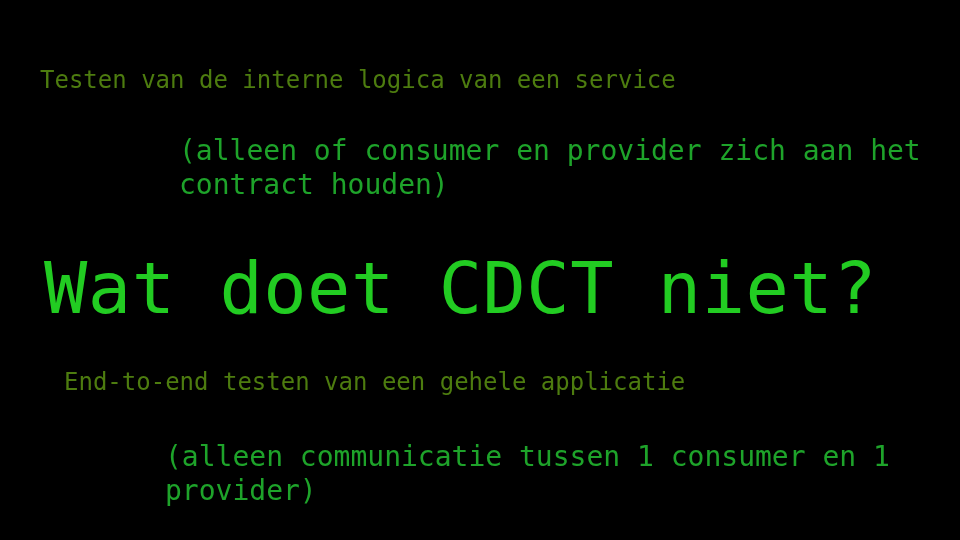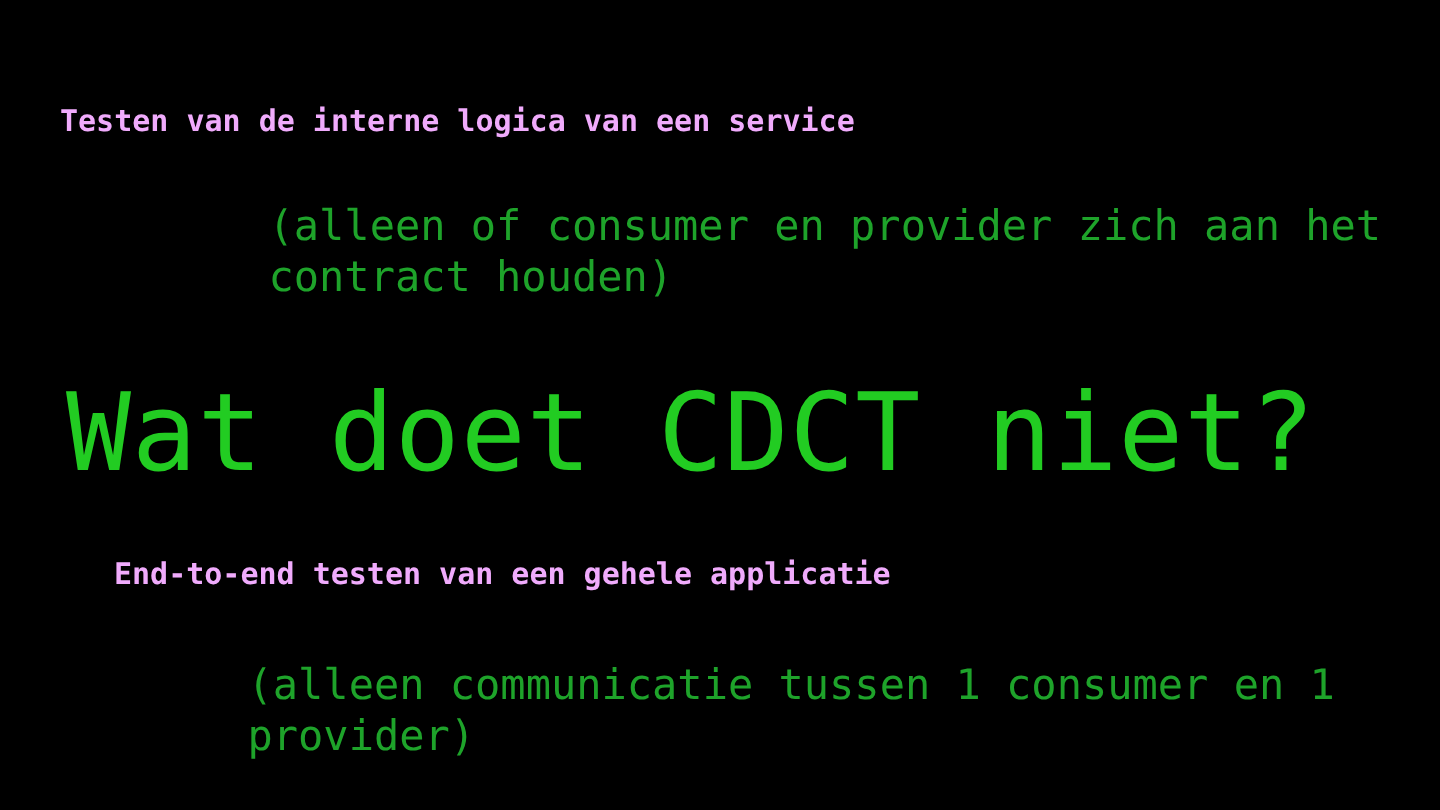--- a/index.html
+++ b/index.html
@@ -25,44 +25,43 @@
   
   .txt {
     position: absolute;
     white-space: pre-wrap;
     font-family: "DejaVu Sans Mono", "Liberation Mono", monospace;
     font-weight: 400;
     letter-spacing: 0px;
   }
 
   .body-line {
-    font-size: 20px;
+    font-size: 24px;
     line-height: 33px;
-    color: #f0abfc;
-    font-weight: bold;
+    color: #4d7c0f;
   }
 
   .sub-block {
     font-size: 28px;
     line-height: 34px;
     color: #1ea32a;
   }
 
   .headline {
     font-size: 72px;
     line-height: 80px;
     color: #22cc22;
     letter-spacing: 0.5px;
   }
 
   
   #line-testen   { left: 40px;  top: 64px;  width: 900px; }
   #para-contract { left: 179px; top: 134px; width: 760px; }
   #headline-main { left: 44px;  top: 222px; width: 900px; margin-top: 26px; }
-  #line-e2e      { left: 76px;  top: 366px; width: 880px; }
+  #line-e2e      { left: 64px;  top: 366px; width: 880px; }
   #para-comm     { left: 165px; top: 440px; width: 760px; }
 </style>
 </head>
 <body>
 
 <div class="slide">
 
   <div class="txt body-line" id="line-testen">Testen van de interne logica van een service</div>
 
   <div class="txt sub-block" id="para-contract">(alleen of consumer en provider zich aan het contract houden)</div>

